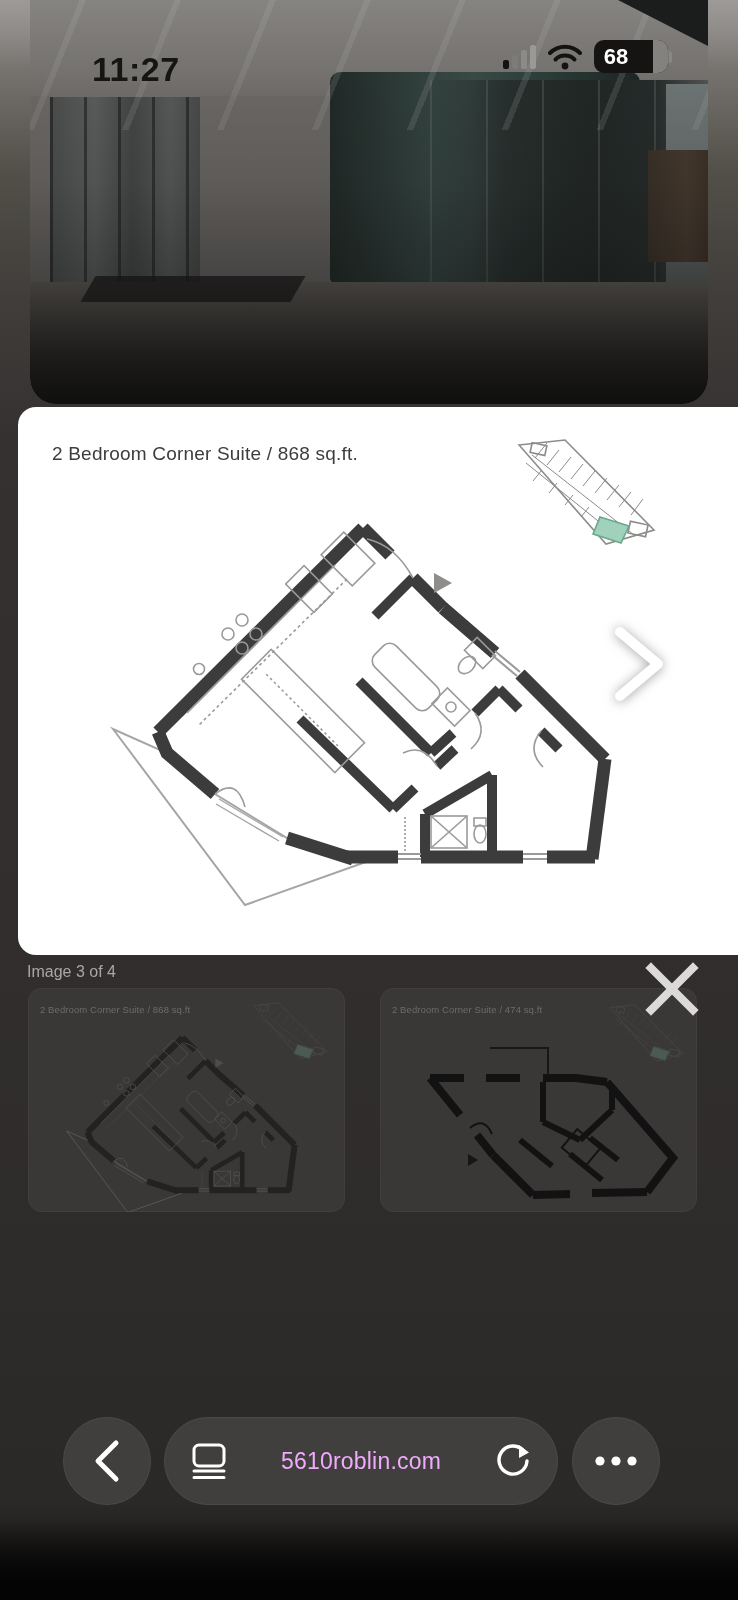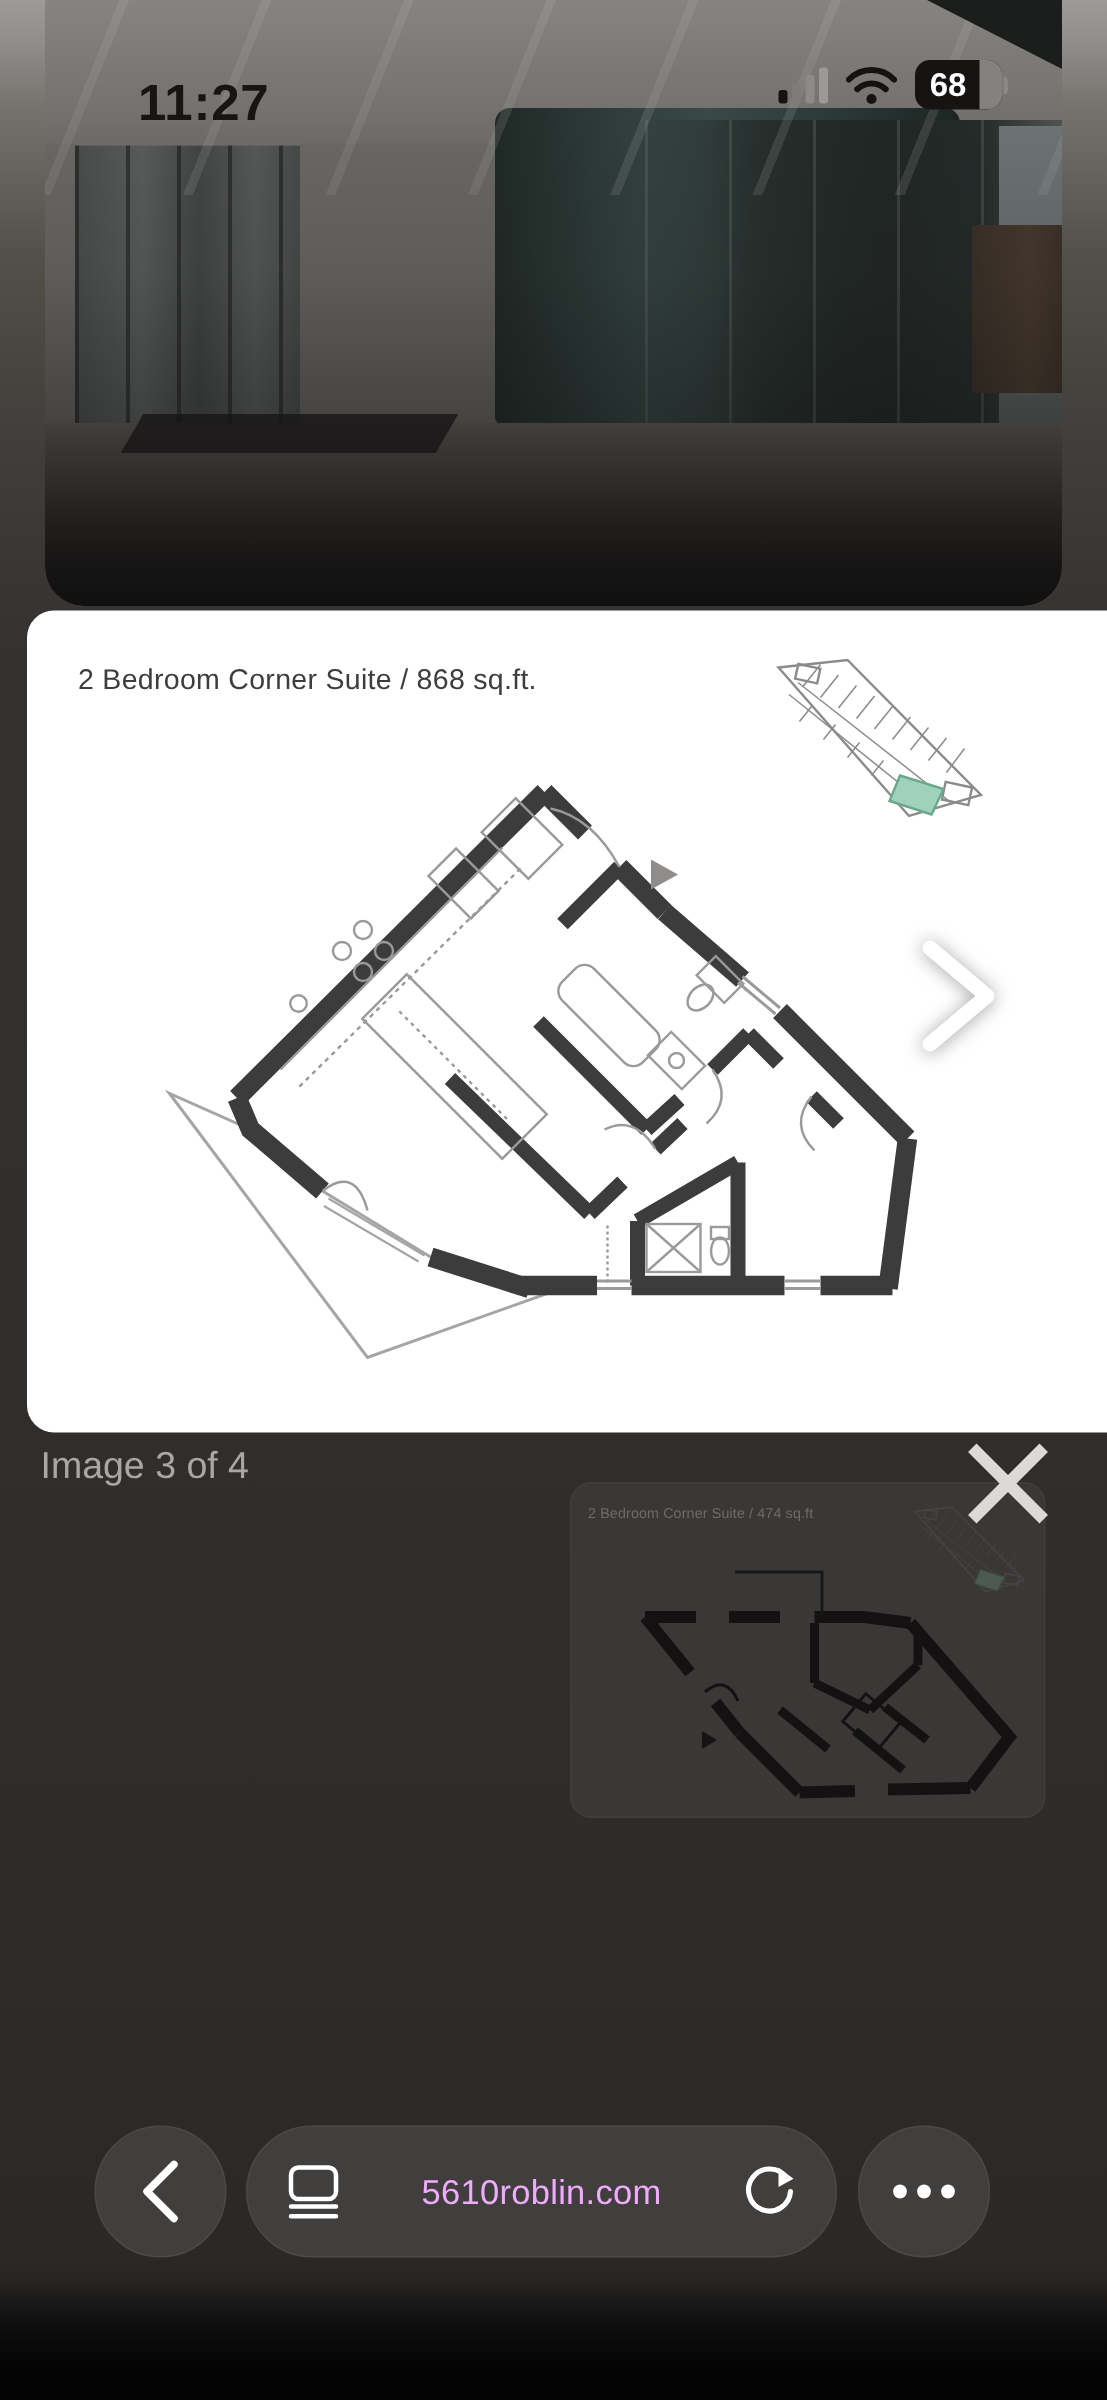--- a/index.html
+++ b/index.html
@@ -9,21 +9,21 @@
   
   .statusbar{position:absolute;left:0;top:0;width:738px;height:100px;z-index:30;}
   .time{position:absolute;left:92px;top:50px;font-size:34px;font-weight:bold;color:#161514;letter-spacing:.5px;}
   .sicons{position:absolute;right:66px;top:40px;display:flex;align-items:center;gap:12px;}
   .cell{display:flex;align-items:flex-end;gap:3px;height:24px;}
   .cell i{display:block;width:6px;border-radius:2px;}
   .cell i:nth-child(1){height:9px;background:#141312;}
   .cell i:nth-child(2){height:14px;background:#7e7c7a;}
   .cell i:nth-child(3){height:19px;background:#8d8b89;}
   .cell i:nth-child(4){height:24px;background:#9b9997;}
-  .batt{position:relative;width:58px;height:33px;border-radius:10px;background:#151413;overflow:hidden;}
+  .batt{position:relative;width:58px;height:33px;border-radius:10px;background:#151413;overflow:hidden;padding-left:16px;}
   .batt .rem{position:absolute;right:0;top:0;width:15px;height:100%;background:#84827f;}
   .batt .pct{position:absolute;left:0;top:0;width:44px;height:33px;line-height:34px;text-align:center;color:#fff;font-size:22px;font-weight:bold;}
   .batt-nub{width:3px;height:12px;background:#8a8886;border-radius:0 3px 3px 0;margin-left:1px;}
   
   .photo{position:absolute;left:30px;right:30px;top:0;height:404px;border-radius:0 0 26px 26px;overflow:hidden;background:#8f8d8a;}
   .ph-ceiling{position:absolute;left:0;top:0;right:0;height:108px;
     background:linear-gradient(#b6b4b0,#a5a29e 70%,#97948f);}
   .ph-streaks{position:absolute;left:0;top:0;right:0;height:130px;opacity:.5;
     background:repeating-linear-gradient(112deg,transparent 0 46px,rgba(255,255,255,.35) 46px 52px,transparent 52px 88px);}
   .ph-wall{position:absolute;left:0;top:96px;right:0;height:200px;background:linear-gradient(#96938f,#8a8783);}
@@ -44,21 +44,21 @@
   .ph-mat{position:absolute;left:58px;top:276px;width:210px;height:26px;background:#1d1c1b;transform:skewX(-30deg);opacity:.8;}
   .ph-dim{position:absolute;inset:0;background:linear-gradient(rgba(24,22,22,.30),rgba(24,22,22,.42) 45%,rgba(16,15,15,.62) 78%,rgba(10,10,10,.78));}
   
   .card{position:absolute;left:18px;top:407px;width:738px;height:548px;background:#fff;border-radius:18px;z-index:5;}
   .card-title{position:absolute;left:34px;top:36px;font-size:19px;color:#3d3d3d;letter-spacing:.2px;}
   .keyplan{position:absolute;left:487px;top:24px;}
   .mainplan{position:absolute;left:77px;top:100px;}
   .next-btn{position:absolute;left:604px;top:620px;width:70px;height:88px;z-index:12;background:none;border:none;padding:0;cursor:pointer;}
   .next-btn svg{filter:drop-shadow(0 1px 6px rgba(90,90,90,.55));}
   
-  .counter{position:absolute;left:27px;top:963px;font-size:25px;color:#a9a7a5;z-index:8;}
+  .counter{position:absolute;left:27px;top:963px;font-size:16px;color:#a9a7a5;z-index:8;}
   .close-btn{position:absolute;left:643px;top:960px;width:58px;height:58px;z-index:15;background:none;border:none;padding:0;cursor:pointer;}
   
   .thumb{position:absolute;top:988px;width:317px;height:224px;background:#3a3737;border-radius:14px;overflow:hidden;box-shadow:inset 0 0 0 1px rgba(255,255,255,.04);cursor:pointer;}
   .thumb1{left:28px;}
   .thumb2{left:380px;}
   .thumb .tcap{position:absolute;left:12px;top:16px;font-size:9.5px;color:#6e6b69;letter-spacing:.1px;}
   .thumb .tplan{position:absolute;filter:brightness(.55);opacity:.95;}
   .thumb .tkey{position:absolute;opacity:.5;filter:brightness(.6);}
   
   .toolbar{position:absolute;left:0;top:1400px;width:738px;height:130px;z-index:20;}
@@ -226,20 +226,29 @@
     </svg>
   </button>
 
   <div class="counter">Image 3 of 4</div>
   <button class="close-btn" aria-label="close">
     <svg width="58" height="58" viewBox="0 0 58 58">
       <path d="M8 8 L50 50 M50 8 L8 50" stroke="#dbdad9" stroke-width="8" stroke-linecap="square"></path>
     </svg>
   </button>
 
+  <div class="thumb thumb1">
+    <div class="tcap">2 Bedroom Corner Suite / 868 sq.ft</div>
+    <svg class="tplan" style="left:30px;top:40px;" width="260" height="190" viewBox="0 0 560 410">
+      <use href="#plang"></use>
+    </svg>
+    <svg class="tkey" style="left:218px;top:10px;" width="86" height="66" viewBox="0 0 158 122">
+      <use href="#keyg"></use>
+    </svg>
+  </div>
 
   <div class="thumb thumb2">
     <div class="tcap">2 Bedroom Corner Suite / 474 sq.ft</div>
     <svg class="tplan" style="left:0;top:0;" width="317" height="224" viewBox="0 0 317 224">
       <g fill="none" stroke="#1f1e1e" stroke-width="8">
         <path d="M50 90 L84 90 M106 90 L140 90 M163 90 L196 90 L227 94"></path>
         <path d="M50 90 L80 127 M97 147 L113 167"></path>
         <path d="M113 167 L153 207"></path>
         <path d="M153 207 L190 206 M212 205 L267 204"></path>
         <path d="M227 94 L293 170 L267 204"></path>

